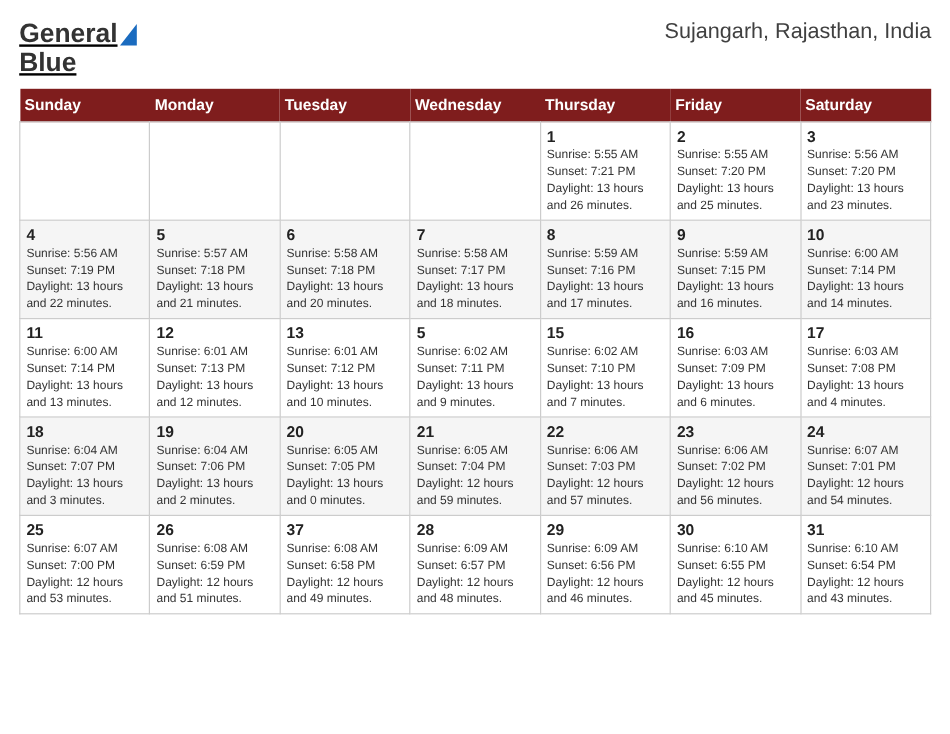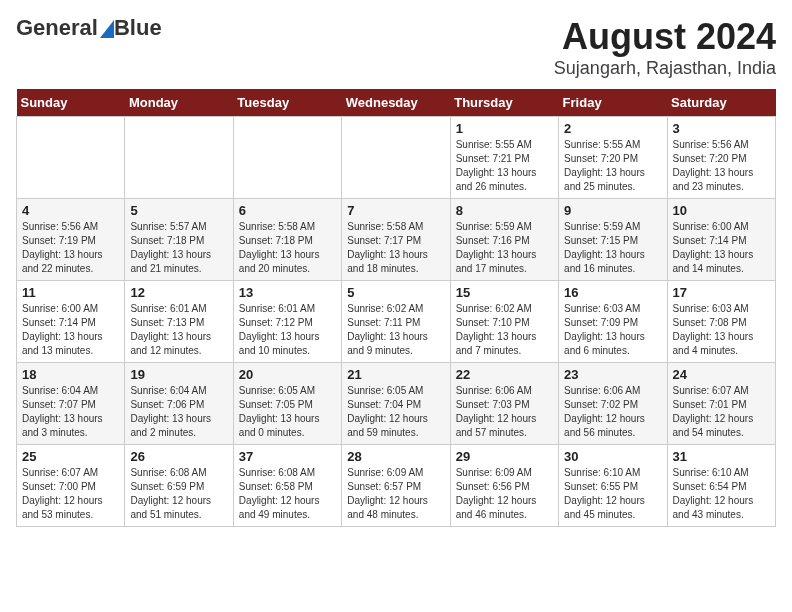--- a/index.html
+++ b/index.html
@@ -11,21 +11,23 @@
       padding: 16px;
     }
     .header {
       display: flex;
       justify-content: space-between;
       align-items: flex-start;
       margin-bottom: 10px;
     }
     .logo {
       display: flex;
+      flex-direction: column;
       align-items: flex-start;
+      text-decoration: underline;
     }
     .logo-text {
       font-size: 22px;
       font-weight: bold;
       color: #333;
       line-height: 1.1;
     }
     .logo-triangle {
       width: 0;
       height: 0;
@@ -103,21 +105,20 @@
     <div class="logo-row">
       <span class="logo-text">
         <span>General</span><span class="logo-triangle"></span>
       </span>
     </div>
     <div class="logo-row">
       <span class="logo-text blue">Blue</span>
     </div>
   </div>
   <div class="title-block">
-    <h1>August 2024</h1>
     <h2>Sujangarh, Rajasthan, India</h2>
   </div>
 </div>
 
 <table>
   <thead>
     <tr>
     <th>Sunday</th>
         <th>Monday</th>
         <th>Tuesday</th>

